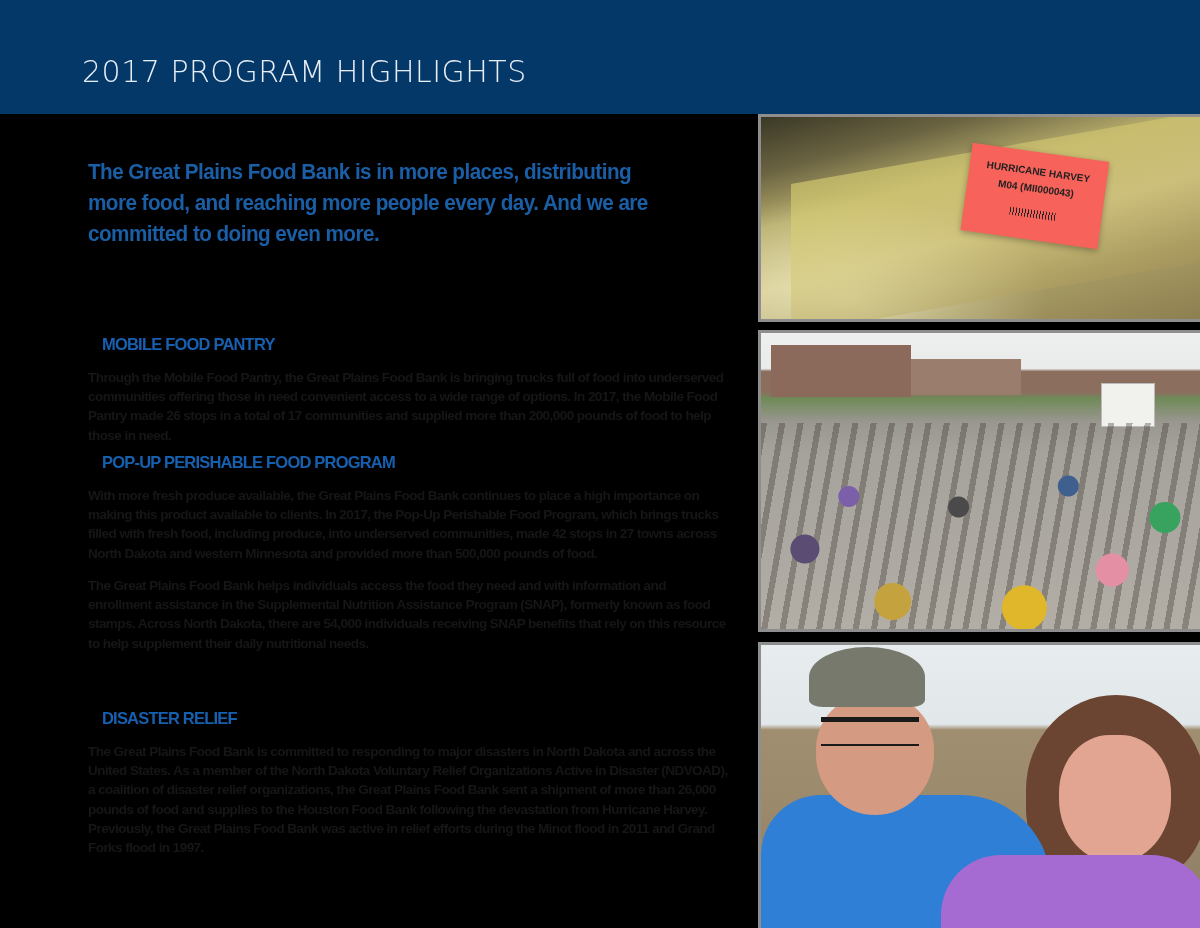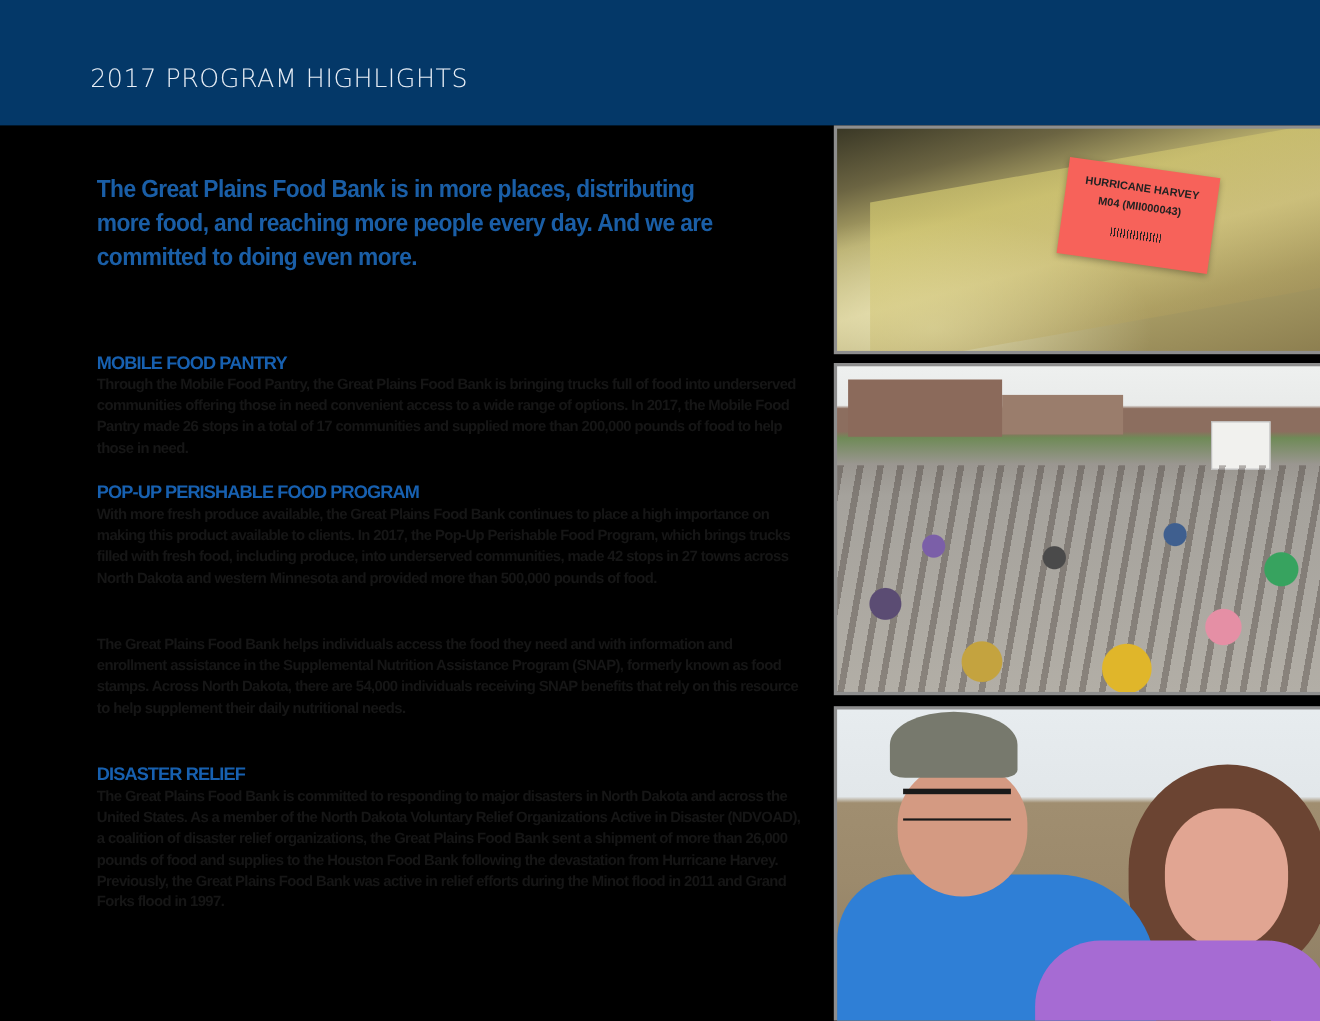--- a/index.html
+++ b/index.html
@@ -9,36 +9,36 @@
       font-family: "Liberation Sans", sans-serif;
       position: relative;
     }
     .header {
       position: absolute; left: 0; top: 0; width: 1200px; height: 114px;
       background: #043868;
     }
     .header-title {
       position: absolute; left: 82px; top: 52px;
       font-family: "DejaVu Sans", sans-serif; font-weight: 200;
-      font-size: 23px; letter-spacing: 0.5px; color: #e8eef6;
+      font-size: 30px; letter-spacing: 0.5px; color: #e8eef6;
       line-height: 40px; white-space: nowrap;
     }
     .left-col {
       position: absolute; left: 88px; top: 114px; width: 640px; height: 814px;
     }
     .intro {
       position: absolute; left: 0; top: 42px; width: 640px;
       font-family: "Liberation Sans Narrow", "Liberation Sans", sans-serif;
       font-size: 22.5px; line-height: 31px; font-weight: bold;
       color: #1a5ea6; letter-spacing: -0.6px;
       transform: scaleX(0.92); transform-origin: left top;
     }
     .section { position: absolute; left: 0; width: 660px; }
     .section h2 {
-      margin: 0; font-size: 16.5px; line-height: 20px; font-weight: bold;
+      margin: 14px; font-size: 16.5px; line-height: 20px; font-weight: bold;
       color: #1760b0; letter-spacing: -0.8px; text-transform: uppercase;
     }
     .section p {
       margin: 0; font-size: 13.5px; line-height: 19.2px; font-weight: bold;
       color: #161616; letter-spacing: -0.55px; width: 640px;
     }
     .photo {
       position: absolute; left: 758px; width: 442px;
       background: #8e8e8e; box-sizing: border-box; padding: 3px 0 3px 3px;
     }

